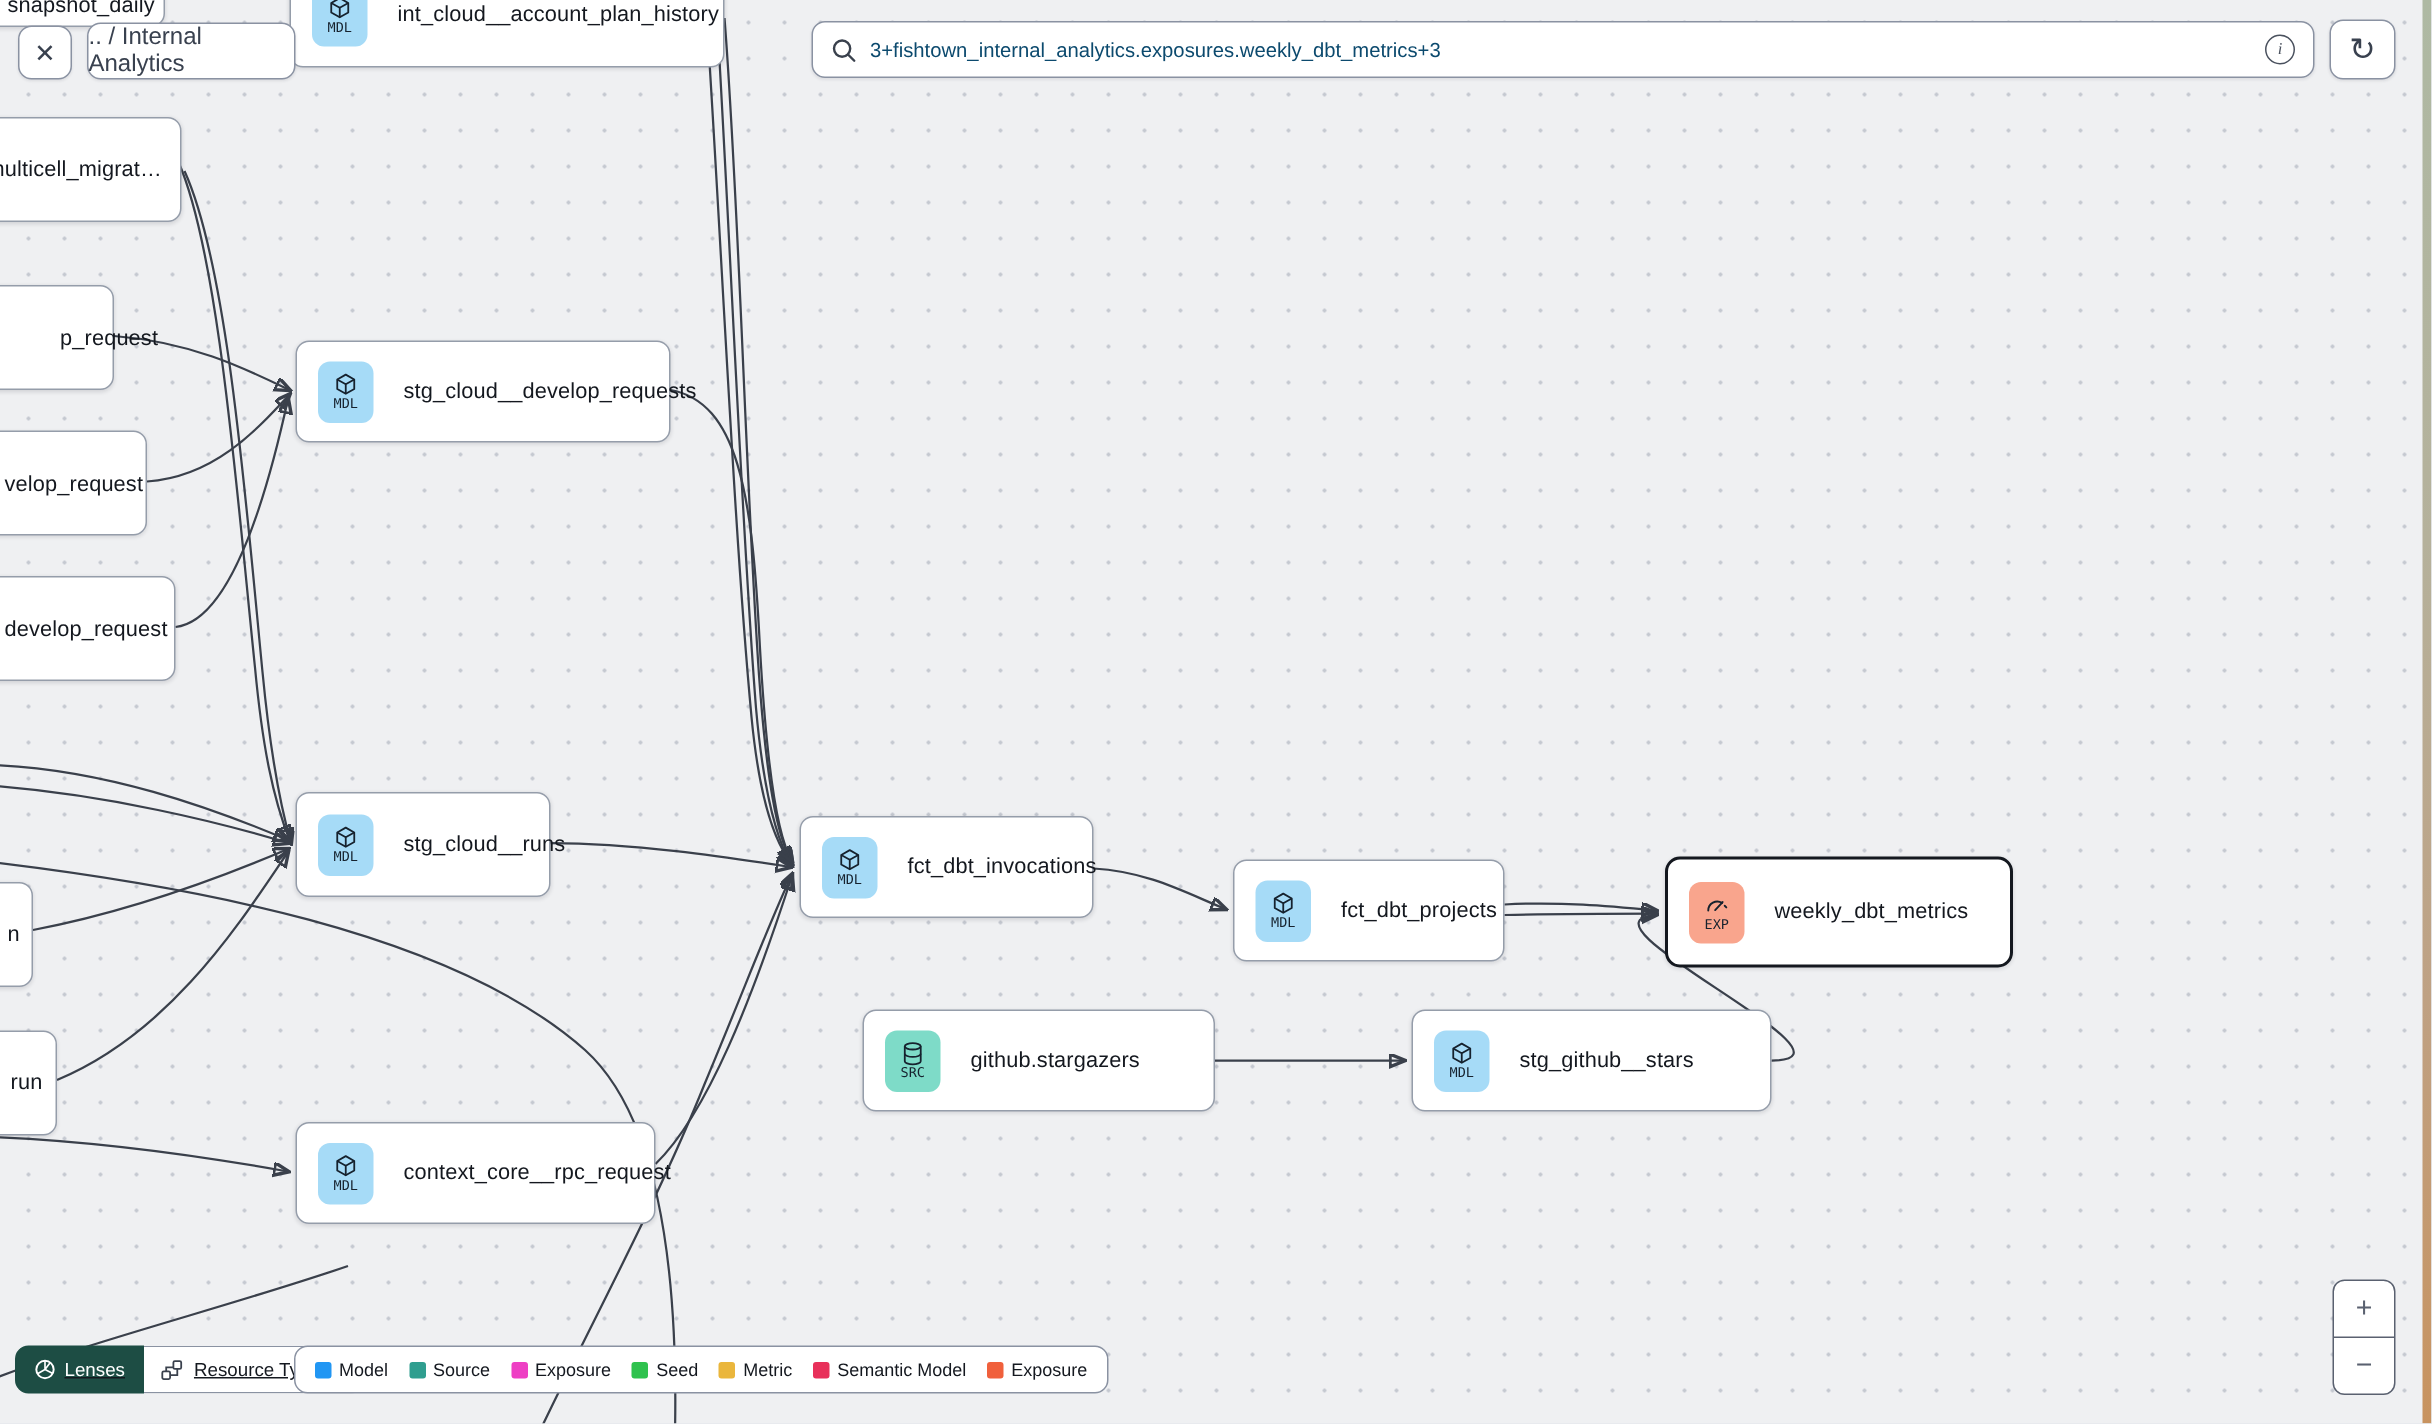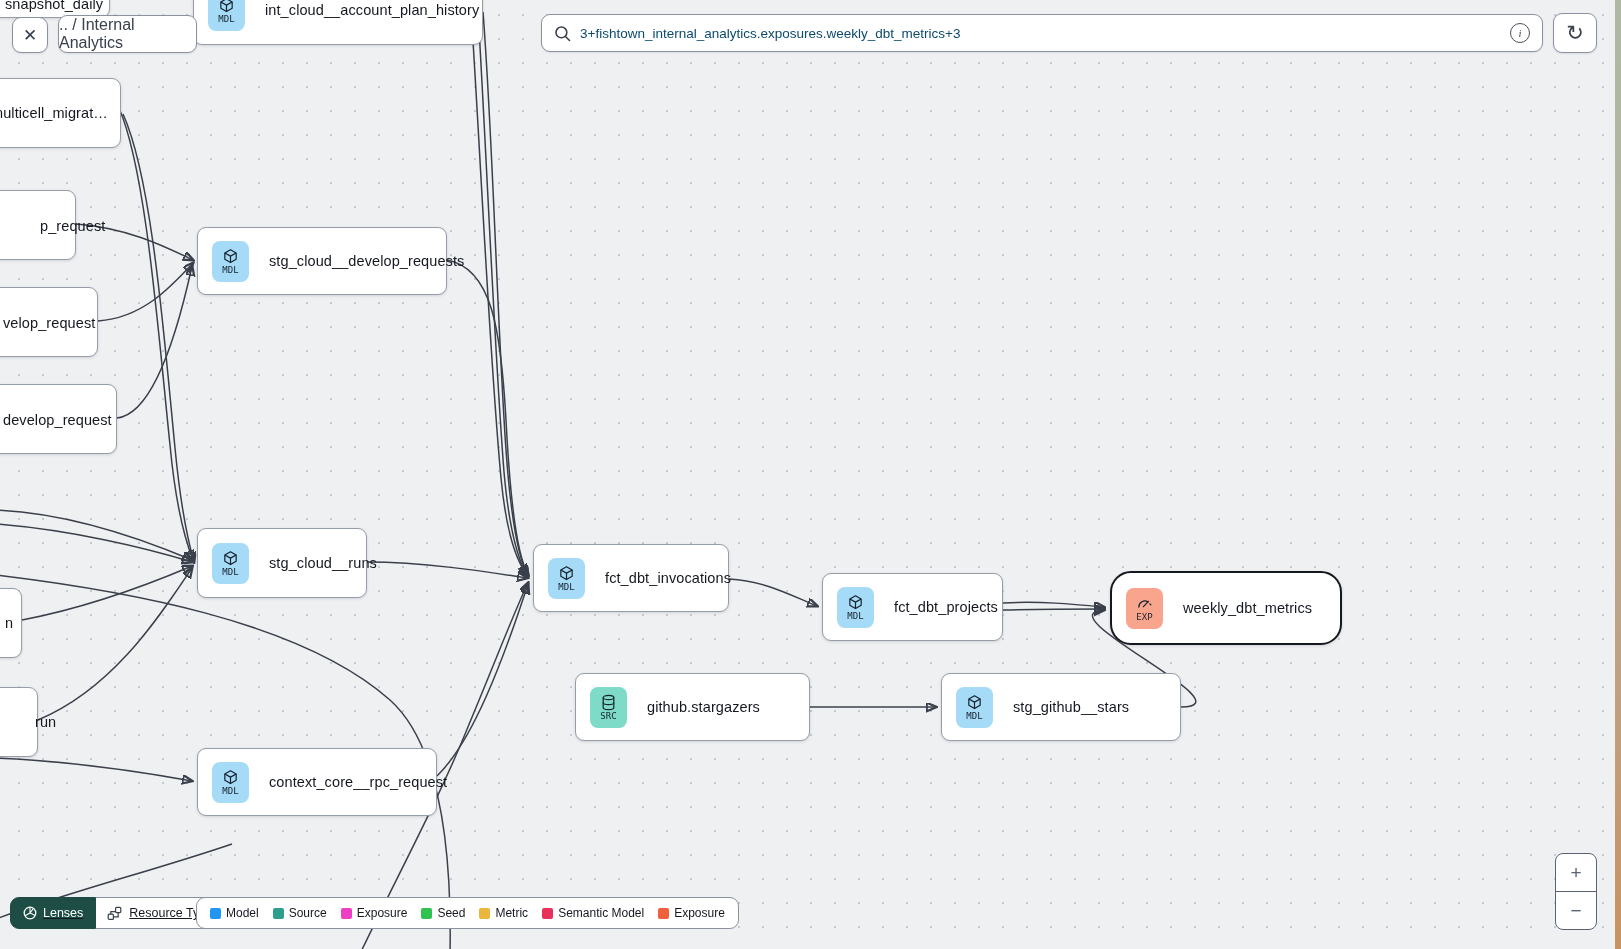--- a/index.html
+++ b/index.html
@@ -10,21 +10,21 @@
     background-size:24px 24px;background-position:7px 3px;
     font-family:"Liberation Sans",sans-serif;color:#14181f;
   }
   #edge-layer{position:absolute;left:0;top:0;width:1621px;height:949px;pointer-events:none;}
   #edge-layer path{fill:none;stroke:#3a404b;stroke-width:1.5;}
   .node{
     position:absolute;background:#fff;border:1px solid #959daa;border-radius:9px;
     box-shadow:0 1px 3px rgba(25,30,45,.14);display:flex;align-items:center;
     padding-left:14px;gap:20px;box-sizing:border-box;cursor:pointer;
   }
-  .node.selected{border:2px solid #14181f;border-radius:21px;}
+  .node.selected{border:2px solid #14181f;border-radius:10px;}
   .node-label{font-size:14.5px;color:#14181f;white-space:nowrap;letter-spacing:.1px;}
   .partial .node-label{position:absolute;}
   .node-icon{
     width:37px;height:41px;border-radius:8px;display:flex;flex-direction:column;
     align-items:center;justify-content:center;flex:0 0 auto;
   }
   .node-icon svg{display:block;}
   .badge{font-family:"DejaVu Sans Mono",monospace;font-size:9px;line-height:10px;color:#16222e;margin-top:0;}
   .chrome-btn{
     position:absolute;background:#fff;border:1px solid #8a92a2;border-radius:9px;
@@ -156,21 +156,21 @@
             <path d="M4 7 L12 11.5 L20 7 M12 11.5 L12 20.5" fill="none" stroke="#16222e" stroke-width="1.7" stroke-linejoin="round"></path>
           </svg>
           <span class="badge">MDL</span>
         </div>
         <span class="node-label">stg_cloud__runs</span>
       </div>
       <div class="node partial" style="left: -142px; top: 588px; width: 164px; height: 70px;">
         <span class="node-label" style="left: 146px; top: 26px;">n</span>
       </div>
       <div class="node partial" style="left: -142px; top: 687px; width: 180px; height: 70px;">
-        <span class="node-label" style="left: 148px; top: 26px; margin-left: 28px;">run</span>
+        <span class="node-label" style="left: 148px; top: 26px;">run</span>
       </div>
       <div class="node" style="left: 197px; top: 748px; width: 240px; height: 68px;">
         <div class="node-icon" style="background: rgb(166, 219, 247);">
           <svg width="17" height="17" viewBox="0 0 24 24">
             <path d="M12 2.5 L20 7 L20 16 L12 20.5 L4 16 L4 7 Z" fill="none" stroke="#16222e" stroke-width="1.7" stroke-linejoin="round"></path>
             <path d="M4 7 L12 11.5 L20 7 M12 11.5 L12 20.5" fill="none" stroke="#16222e" stroke-width="1.7" stroke-linejoin="round"></path>
           </svg>
           <span class="badge">MDL</span>
         </div>
         <span class="node-label">context_core__rpc_request</span>

